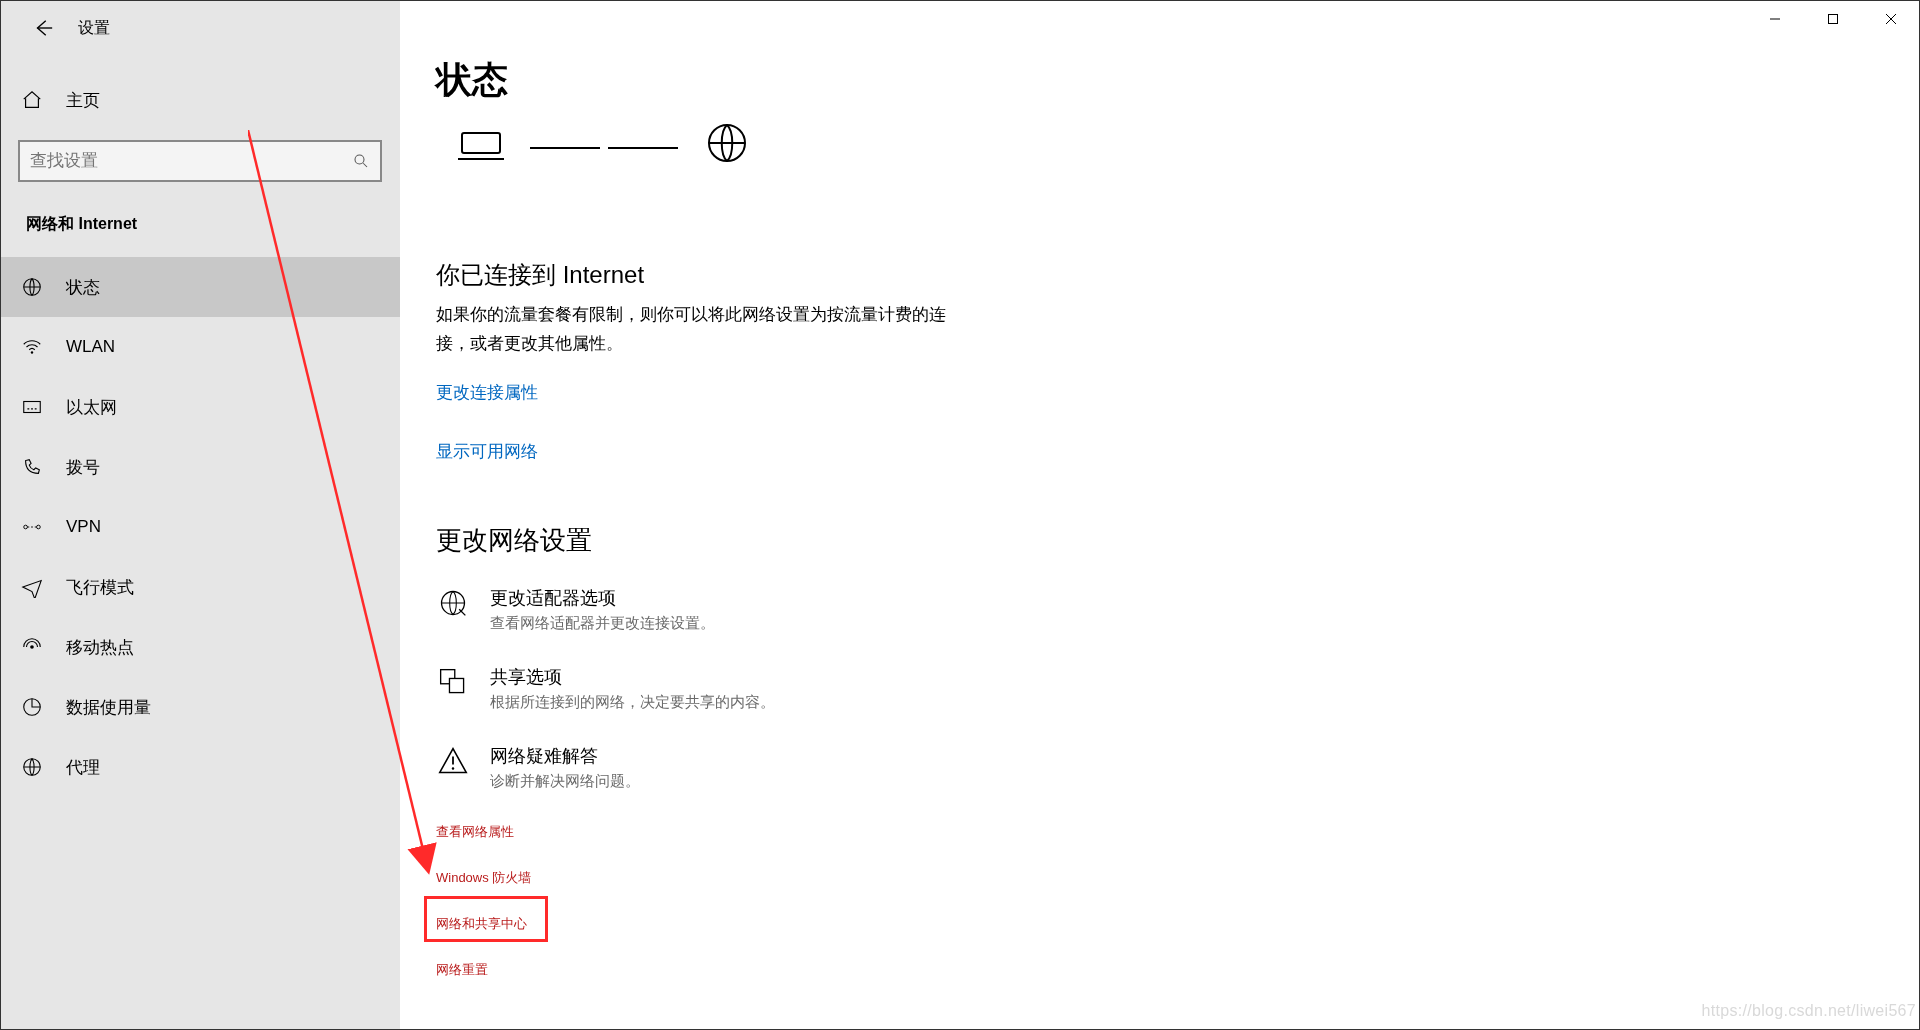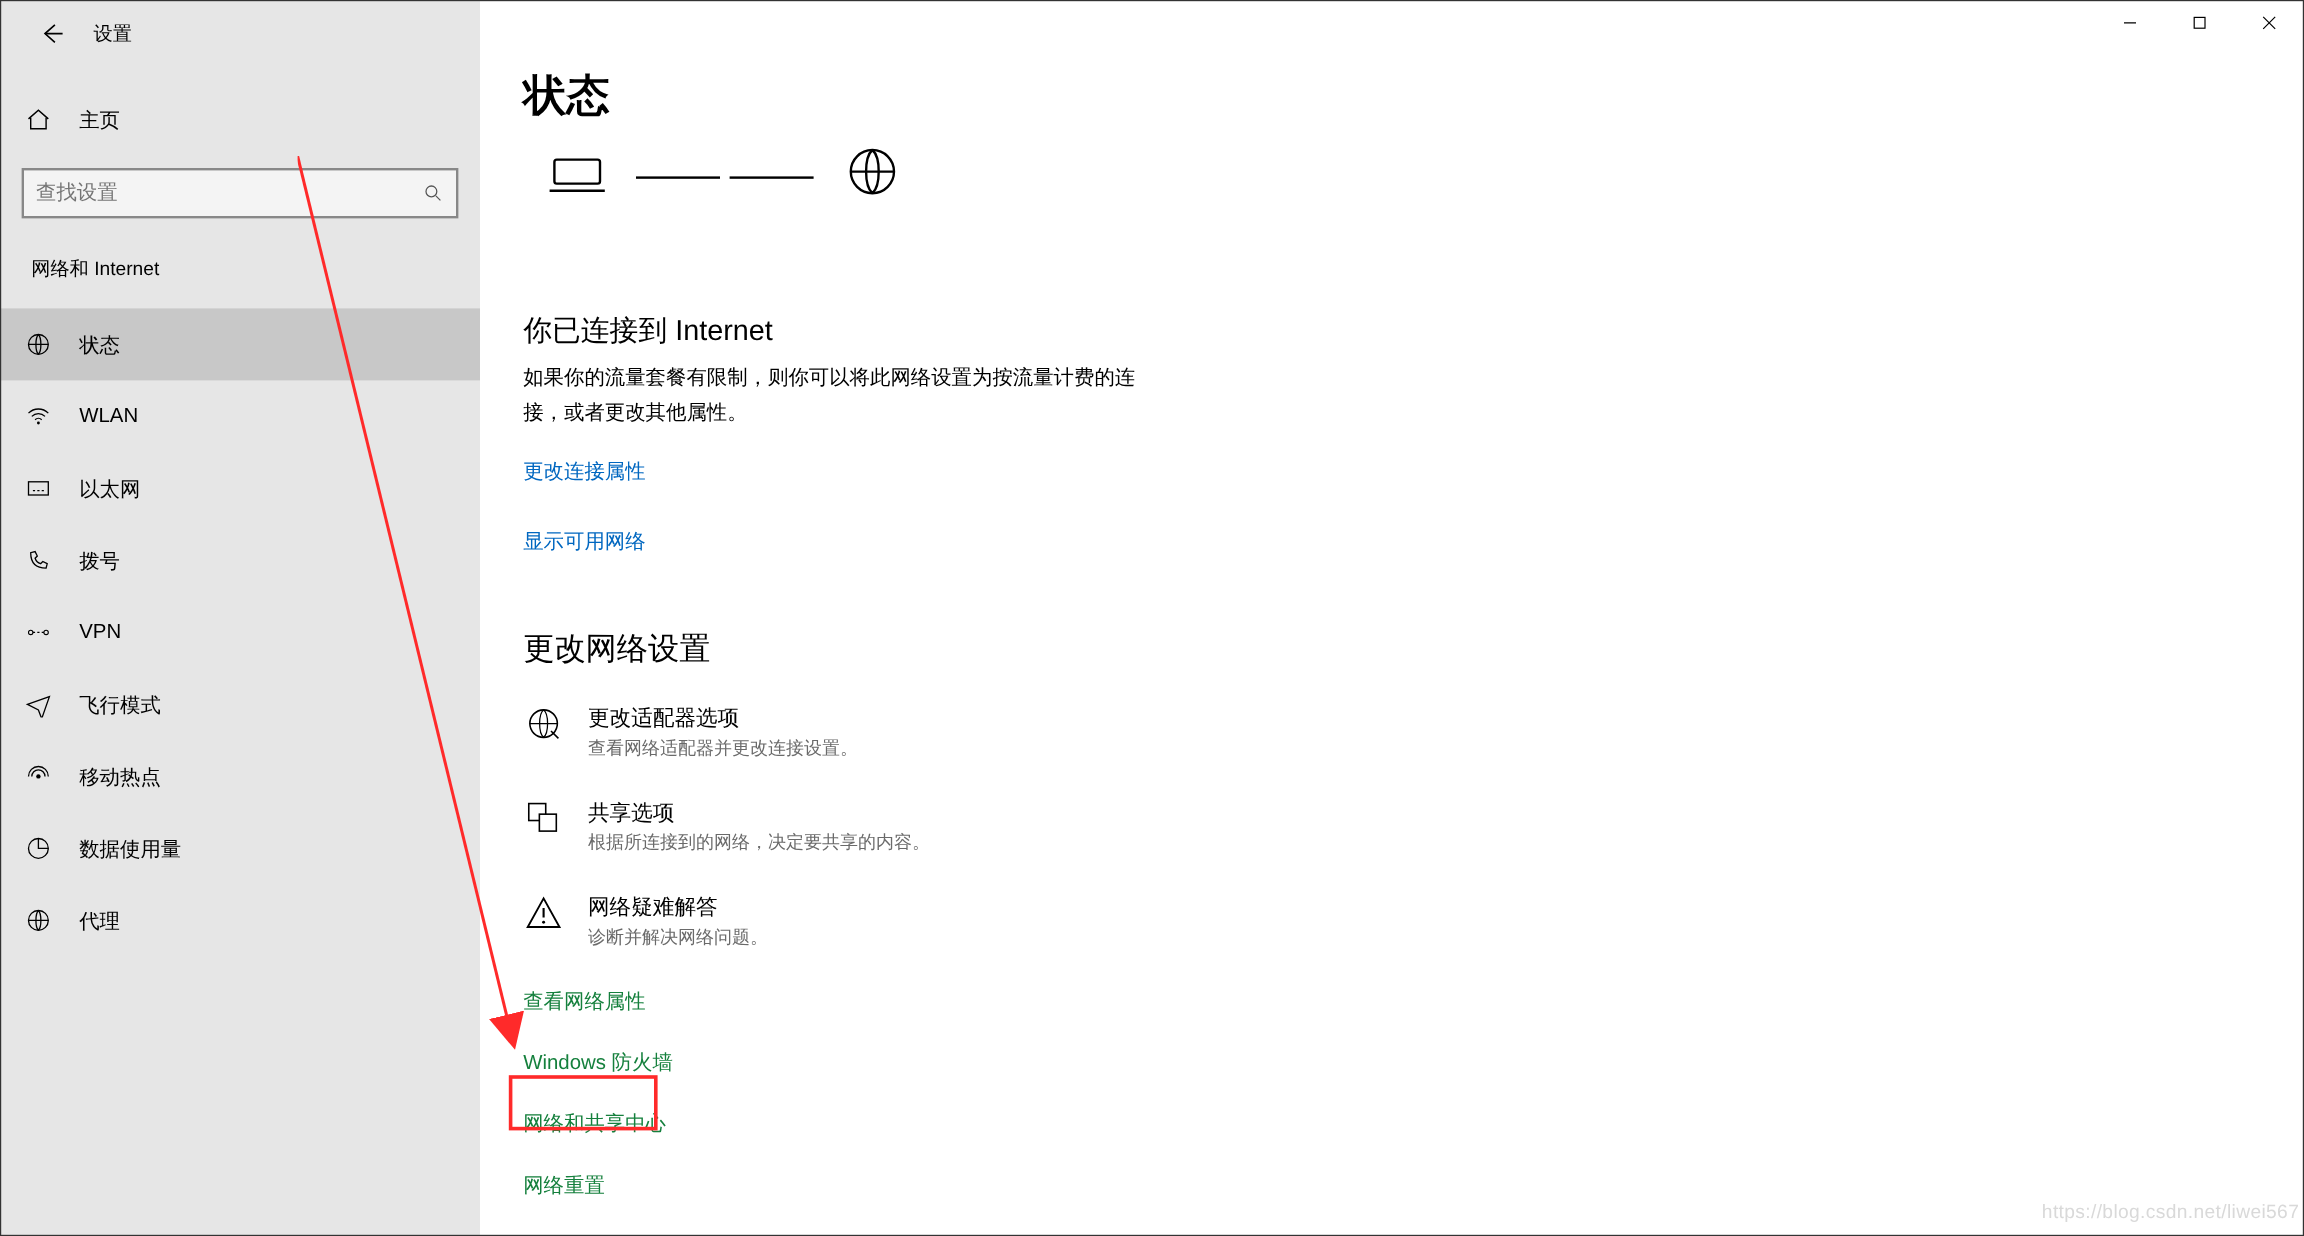--- a/index.html
+++ b/index.html
@@ -64,21 +64,21 @@
   }
   .search input {
     flex: 1; border: 0; background: transparent; outline: none;
     font-size: 17px; color: #666;
     font-family: inherit;
   }
   .search .search-icon { width: 18px; height: 18px; }
 
   .cat-header {
     padding: 24px 0 0 26px;
-    font-size: 16px; font-weight: 400;
+    font-size: 16px; font-weight: 700;
   }
 
   .nav { margin-top: 22px; display: flex; flex-direction: column; }
   .nav-item {
     display: flex; align-items: center;
     height: 60px;
     padding-left: 20px;
     gap: 22px;
     font-size: 17px;
     cursor: default;
@@ -107,21 +107,21 @@
 
   .link { color:#0067c0; font-size:17px; display:inline-block; margin-top:22px; cursor:default; }
 
   .section-title { font-size: 26px; font-weight:400; margin-top:60px; margin-bottom:28px; }
 
   .opt { display:flex; gap:20px; margin-bottom:32px; align-items:flex-start; }
   .opt .opt-icon { width:34px; height:34px; display:flex; align-items:center; justify-content:center; font-size:26px; }
   .opt .opt-txt .t { font-size:18px; color:#000; }
   .opt .opt-txt .d { font-size:15px; color:#6a6a6a; margin-top:4px; }
 
-  .plain-link { color:#15803d; font-size:17px; margin-bottom:28px; display:block;margin-top:28px; }
+  .plain-link { color:#b91c1c; font-size:13px; margin-bottom:28px; display:block;margin-top:28px; }
 
   
   .annot-arrow {
     position:absolute; left:248px; top:130px;
     pointer-events:none;
   }
   .highlight-box {
     position:absolute;
     left: 424px; top: 896px;
     width: 124px; height: 46px;

